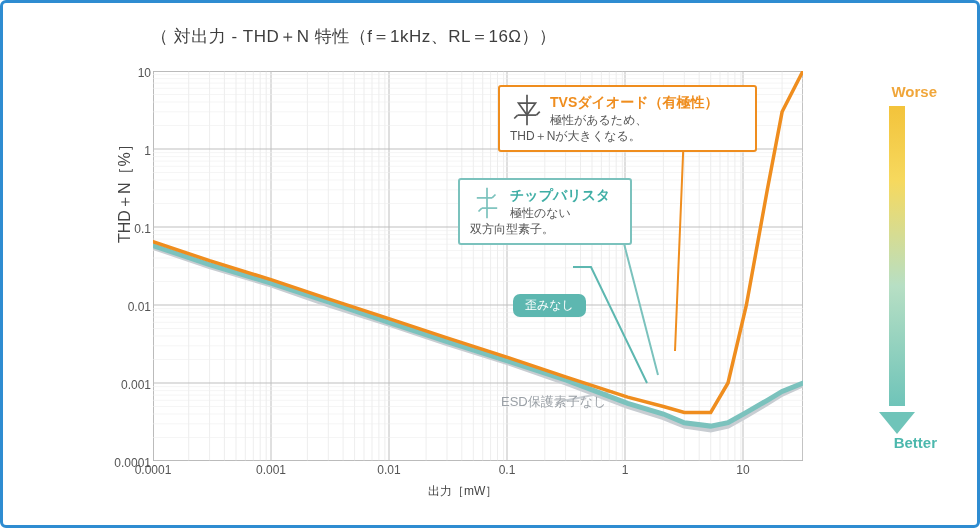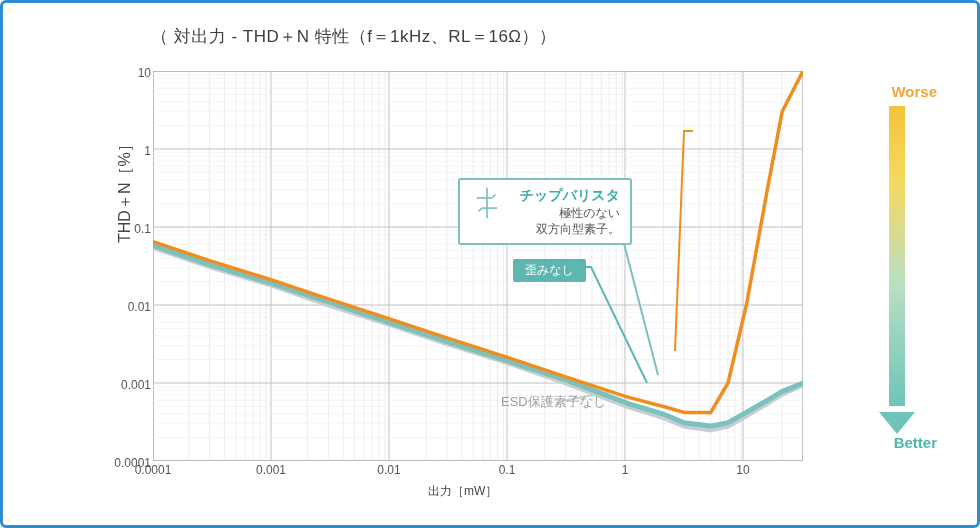--- a/index.html
+++ b/index.html
@@ -7,24 +7,24 @@
   .title{font-size:17px;color:#3e3e3e;margin:0 0 8px 120px;letter-spacing:0.5px;}
   .plot{position:absolute;left:0;top:0;width:650px;height:390px;}
   .ylabel{position:absolute;left:112px;top:240px;font-size:16px;color:#444;transform:rotate(-90deg);transform-origin:left top;}
   .xlabel{position:absolute;left:425px;top:480px;font-size:12px;color:#444;}
   .tickY{position:absolute;right:calc(100% - 148px);font-size:12px;color:#555;text-align:right;width:60px;}
   .tickX{position:absolute;top:460px;font-size:12px;color:#555;text-align:center;width:60px;}
   .callout{position:absolute;background:#fff;border:2px solid;border-radius:3px;padding:6px 10px;font-size:12px;line-height:1.35;color:#555;}
   .callout .hd{font-weight:700;font-size:14px;}
   .call-tvs{border-color:#ef8d1e;}
   .call-tvs .hd{color:#ef8d1e;}
-  .call-var{border-color:#7bc2bd;text-align:right;}
+  .call-var{border-color:#7bc2bd;}
   .call-var .hd{color:#3faea5;}
   .call-icon{float:left;width:34px;height:34px;margin-right:6px;}
-  .badge{position:absolute;background:#5db7b0;color:#fff;font-size:12px;padding:3px 12px;border-radius:2px;}
+  .badge{position:absolute;background:#5db7b0;color:#fff;font-size:12px;padding:3px 12px;border-radius:7px;margin-top:35px;}
   .esd-label{position:absolute;color:#9aa0a6;font-size:13px;}
   .side{position:absolute;right:40px;top:80px;width:80px;height:370px;}
   .side-lab{font-weight:700;font-size:15px;text-align:right;}
   .worse{color:#f0a63a;}
   .better{color:#4cb8ad;}
   .arrow-grad{width:16px;margin:6px auto;background:linear-gradient(to bottom,#f3c33b 0%,#f6d95e 25%,#b7dfc4 60%,#6fc4b9 100%);}
   .arrow-head{width:0;height:0;border-left:18px solid transparent;border-right:18px solid transparent;border-top:22px solid #6fc4b9;margin:0 auto;}
 </style>
 </head>
 <body>
@@ -162,20 +162,32 @@
     <polyline points="522,280 531,60 540,60" fill="none" stroke="#ef8d1e" stroke-width="2"></polyline>
     <polyline points="505,304 460,130 430,130" fill="none" stroke="#7bc2bd" stroke-width="2"></polyline>
     <polyline points="494,312 438,196 420,196" fill="none" stroke="#5db7b0" stroke-width="2"></polyline>
     <polyline points="460,320 410,330" fill="none" stroke="#c8cdd2" stroke-width="2"></polyline>
 
     <path id="series-esd" fill="none" stroke="#c8cdd2" stroke-width="5" stroke-linecap="round" d="M0.0 176.3 L56.6 195.7 L118.7 214.1 L175.3 234.0 L237.4 253.6 L294.0 272.6 L356.0 292.1 L412.6 312.0 L474.7 335.5 L510.4 346.6 L531.3 355.1 L557.7 359.0 L575.0 355.1 L593.4 344.8 L614.3 332.3 L629.1 323.1 L650.0 313.7"></path>
     <path id="series-var" fill="none" stroke="#7bc2bd" stroke-width="5" stroke-linecap="round" d="M0.0 174.5 L56.6 193.6 L118.7 212.3 L175.3 230.8 L237.4 251.9 L294.0 270.5 L356.0 290.3 L412.6 308.8 L474.7 332.3 L510.4 343.0 L531.3 351.7 L557.7 355.1 L575.0 351.7 L593.4 341.4 L614.3 329.3 L629.1 320.4 L650.0 312.0"></path>
     <path id="series-tvs" fill="none" stroke="#ef8d1e" stroke-width="3.5" stroke-linecap="round" d="M0.0 170.6 L56.6 189.7 L118.7 208.9 L175.3 227.8 L237.4 248.1 L294.0 266.8 L356.0 286.9 L412.6 305.8 L474.7 326.1 L510.4 335.5 L531.3 341.4 L557.7 341.4 L575.0 312.0 L593.4 234.0 L614.3 118.8 L629.1 40.8 L650.0 0.0"></path>
   </svg>
 
+  <div class="callout call-tvs" style="left:495px;top:82px;width:235px;">
+    <svg class="call-icon" viewBox="0 0 40 40">
+      <line x1="20" y1="2" x2="20" y2="38" stroke="#555" stroke-width="2"></line>
+      <polygon points="10,12 30,12 20,26" fill="none" stroke="#555" stroke-width="2"></polygon>
+      <line x1="9" y1="26" x2="31" y2="26" stroke="#555" stroke-width="2"></line>
+      <line x1="9" y1="26" x2="5" y2="30" stroke="#555" stroke-width="2"></line>
+      <line x1="31" y1="26" x2="35" y2="22" stroke="#555" stroke-width="2"></line>
+    </svg>
+    <div class="hd">TVSダイオード（有極性）</div>
+    <div>極性があるため、</div>
+    <div>THD＋Nが大きくなる。</div>
+  </div>
 
   <div class="callout call-var" style="left:455px;top:175px;width:150px;">
     <svg class="call-icon" viewBox="0 0 40 40">
       <line x1="20" y1="2" x2="20" y2="38" stroke="#7bc2bd" stroke-width="2"></line>
       <line x1="8" y1="14" x2="26" y2="14" stroke="#7bc2bd" stroke-width="2"></line>
       <line x1="26" y1="14" x2="30" y2="10" stroke="#7bc2bd" stroke-width="2"></line>
       <line x1="14" y1="26" x2="32" y2="26" stroke="#7bc2bd" stroke-width="2"></line>
       <line x1="14" y1="26" x2="10" y2="30" stroke="#7bc2bd" stroke-width="2"></line>
     </svg>
     <div class="hd">チップバリスタ</div>

